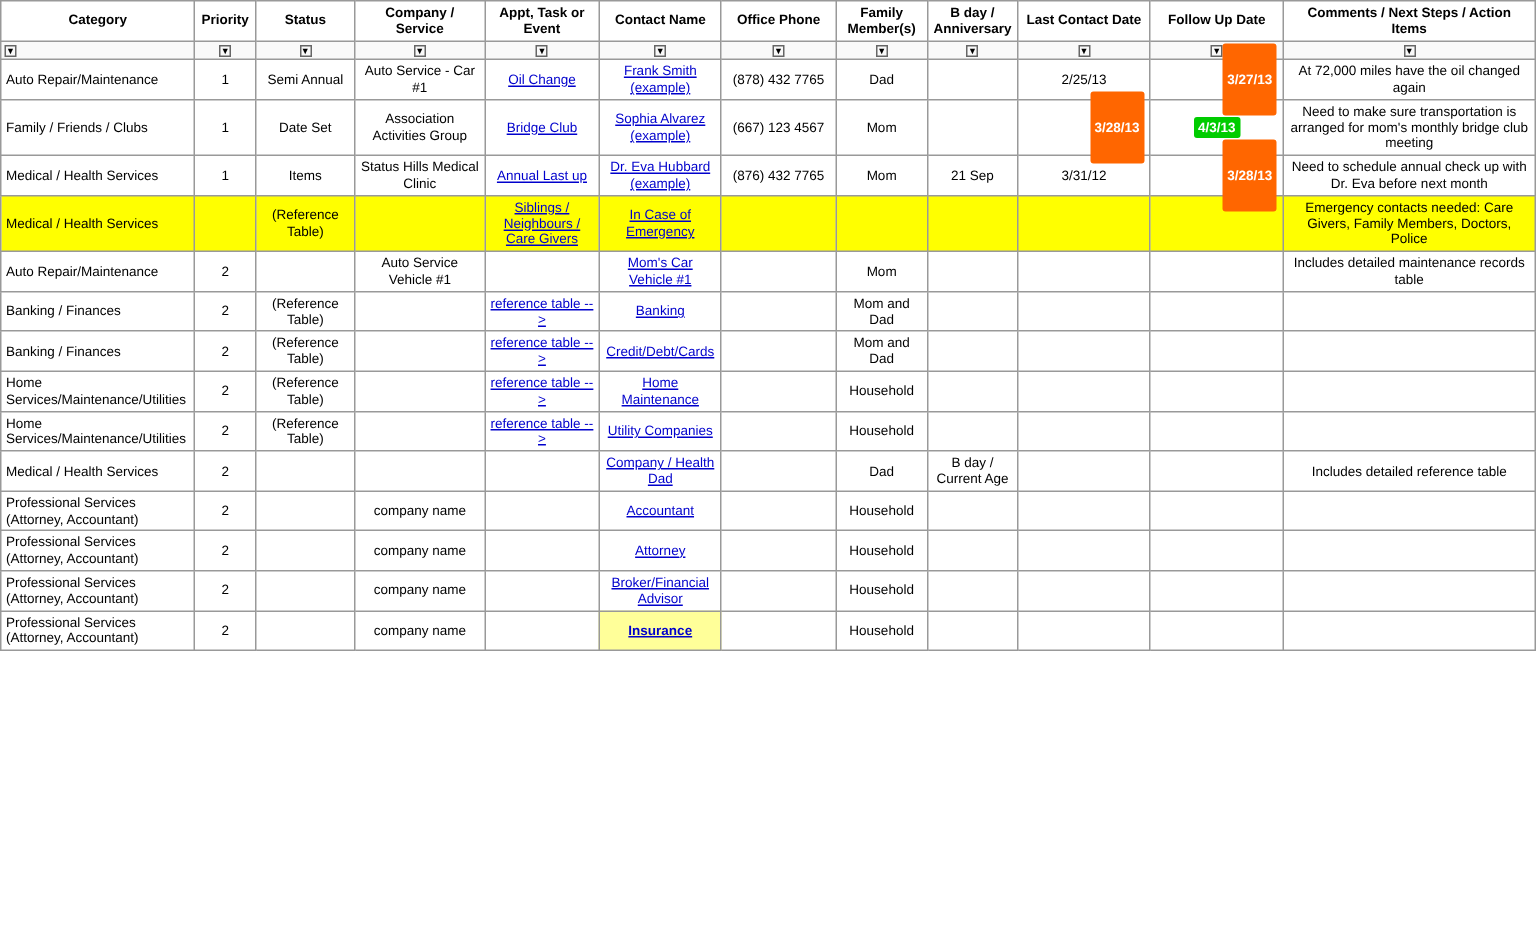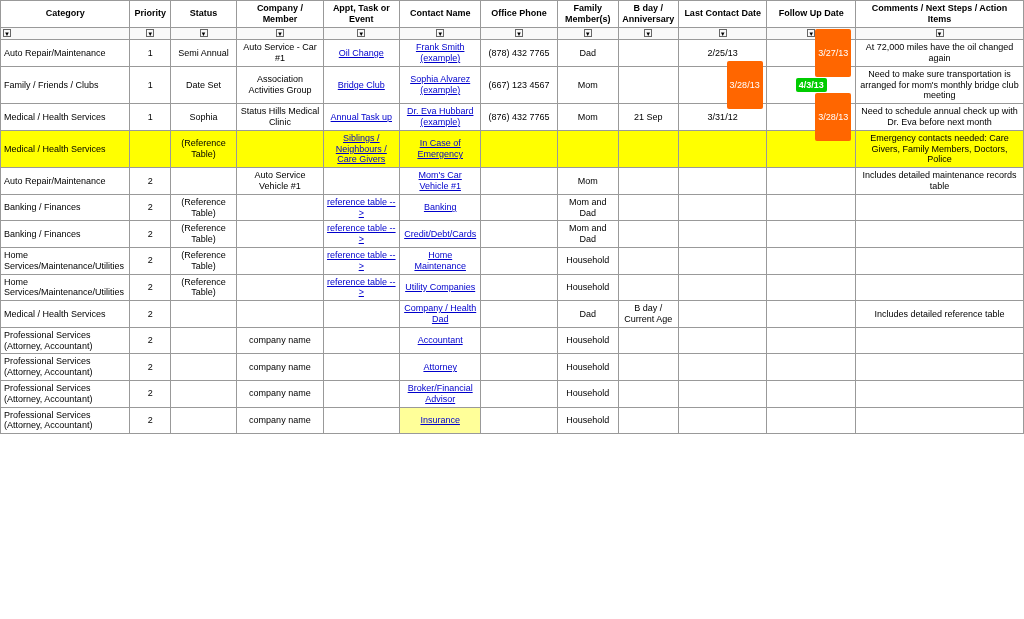--- a/index.html
+++ b/index.html
@@ -47,21 +47,21 @@
       font-size: 6px;
       line-height: 8px;
       text-align: center;
     }
     .row-yellow td {
       background: #ffff00;
     }
     .cell-orange {
       background: #ff6600 !important;
       color: white;
-      font-weight: normal;
+      font-weight: bold;
       border-radius: 2px;
       padding: 19px 3px;
       margin-left: 44px;
     }
     .cell-green {
       background: #00cc00 !important;
       color: white;
       font-weight: bold;
       border-radius: 2px;
       padding: 2px 3px;
@@ -101,21 +101,21 @@
     <col class="col-bday">
     <col class="col-lastcontact">
     <col class="col-followup">
     <col class="col-comments">
   </colgroup>
   <thead>
     <tr class="header-row">
       <th>Category</th>
       <th>Priority</th>
       <th>Status</th>
-      <th>Company / Member</th>
+      <th>Company / Service</th>
       <th>Appt, Task or Event</th>
       <th>Contact Name</th>
       <th>Office Phone</th>
       <th>Family Member(s)</th>
       <th>B day / Anniversary</th>
       <th>Last Contact Date</th>
       <th>Follow Up Date</th>
       <th>Comments / Next Steps / Action Items</th>
     </tr>
     <tr class="filter-row">
@@ -158,23 +158,23 @@
         <td>(667) 123 4567</td>
         <td>Mom</td>
         <td></td>
         <td><span class="cell-orange">3/28/13</span></td>
         <td><span class="cell-green">4/3/13</span></td>
         <td>Need to make sure transportation is arranged for mom's monthly bridge club meeting</td>
       </tr>
       <tr>
         <td>Medical / Health Services</td>
         <td>1</td>
-        <td>Sophia</td>
+        <td>Items</td>
         <td>Status Hills Medical Clinic</td>
-        <td><a class="cell-link" href="#">Annual Task up</a></td>
+        <td><a class="cell-link" href="#">Annual Last up</a></td>
         <td><a class="cell-link" href="#">Dr. Eva Hubbard (example)</a></td>
         <td>(876) 432 7765</td>
         <td>Mom</td>
         <td>21 Sep</td>
         <td>3/31/12</td>
         <td><span class="cell-orange">3/28/13</span></td>
         <td>Need to schedule annual check up with Dr. Eva before next month</td>
       </tr>
       <tr class="row-yellow">
         <td>Medical / Health Services</td>
@@ -315,21 +315,21 @@
         <td></td>
         <td></td>
         <td></td>
       </tr>
       <tr>
         <td>Professional Services (Attorney, Accountant)</td>
         <td>2</td>
         <td></td>
         <td>company name</td>
         <td></td>
-        <td style="background: rgb(255, 255, 153);"><a class="cell-link" href="#">Insurance</a></td>
+        <td style="background: rgb(255, 255, 153); font-weight: bold;"><a class="cell-link" href="#">Insurance</a></td>
         <td></td>
         <td>Household</td>
         <td></td>
         <td></td>
         <td></td>
         <td></td>
       </tr>
     </tbody>
 </table>
 

